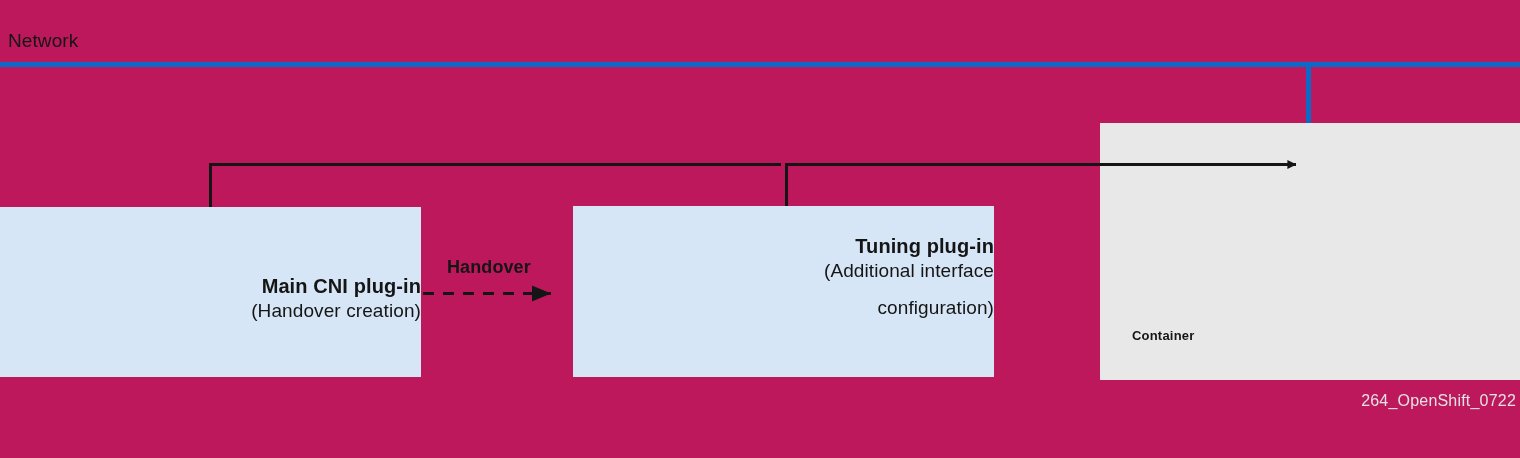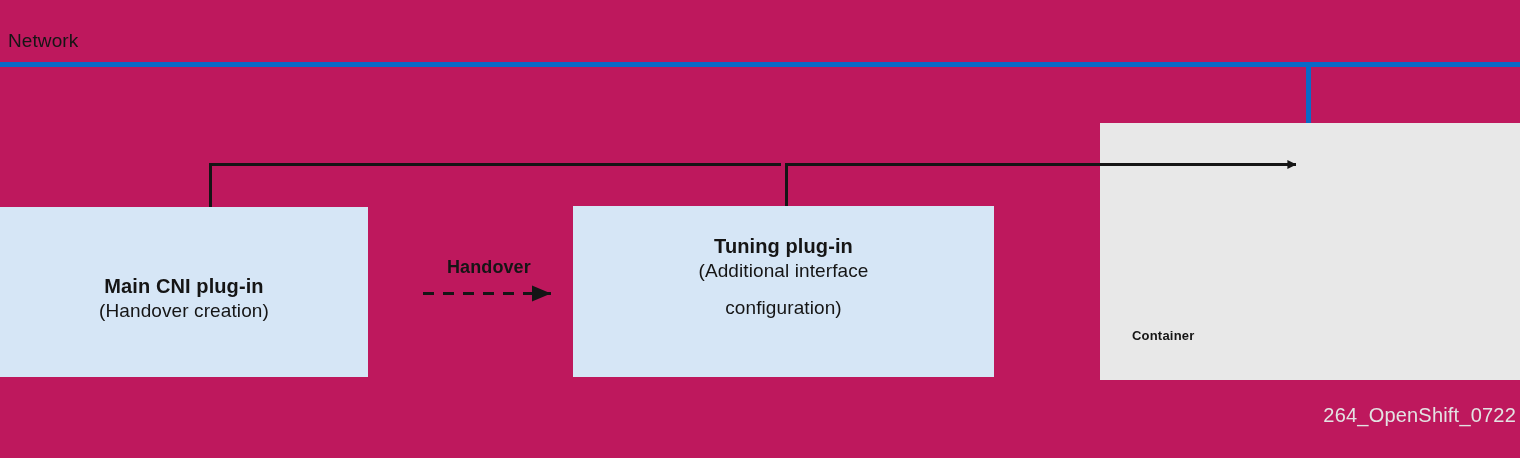--- a/index.html
+++ b/index.html
@@ -39,21 +39,21 @@
     background: #0b69c7;
   }
 
   
   .proc-box {
     position: absolute;
     background: #d6e6f6;
     box-sizing: border-box;
     display: flex;
     flex-direction: column;
-    align-items: center;
+    align-items: flex-end;
     justify-content: center;
   }
   .proc-title {
     font-size: 20px;
     font-weight: bold;
     color: #151515;
     text-align: center;
     line-height: 1.25;
     letter-spacing: 0.1px;
   }
@@ -62,21 +62,21 @@
     font-weight: 400;
     color: #151515;
     text-align: center;
     line-height: 1.3;
     margin-top: 0;
     letter-spacing: 0.1px;
   }
   #box-main-cni {
     left: 0px;
     top: 207px;
-    width: 368px;
+    width: 421px;
     height: 170px;
     padding-top: 14px;
   }
   #box-tuning {
     left: 573px;
     top: 206px;
     width: 421px;
     height: 171px;
     padding-bottom: 28px;
   }
@@ -129,22 +129,22 @@
     font-weight: 700;
     color: #151515;
     letter-spacing: 0.1px;
     white-space: nowrap;
   }
 
   
   .watermark {
     position: absolute;
     right: 4px;
-    top: 404px;
-    font-size: 20px;
+    top: 392px;
+    font-size: 16px;
     color: #e3e3e3;
     letter-spacing: 0.2px;
     white-space: nowrap;
   }
 </style>
 </head>
 <body>
 
 <div id="canvas">
 

